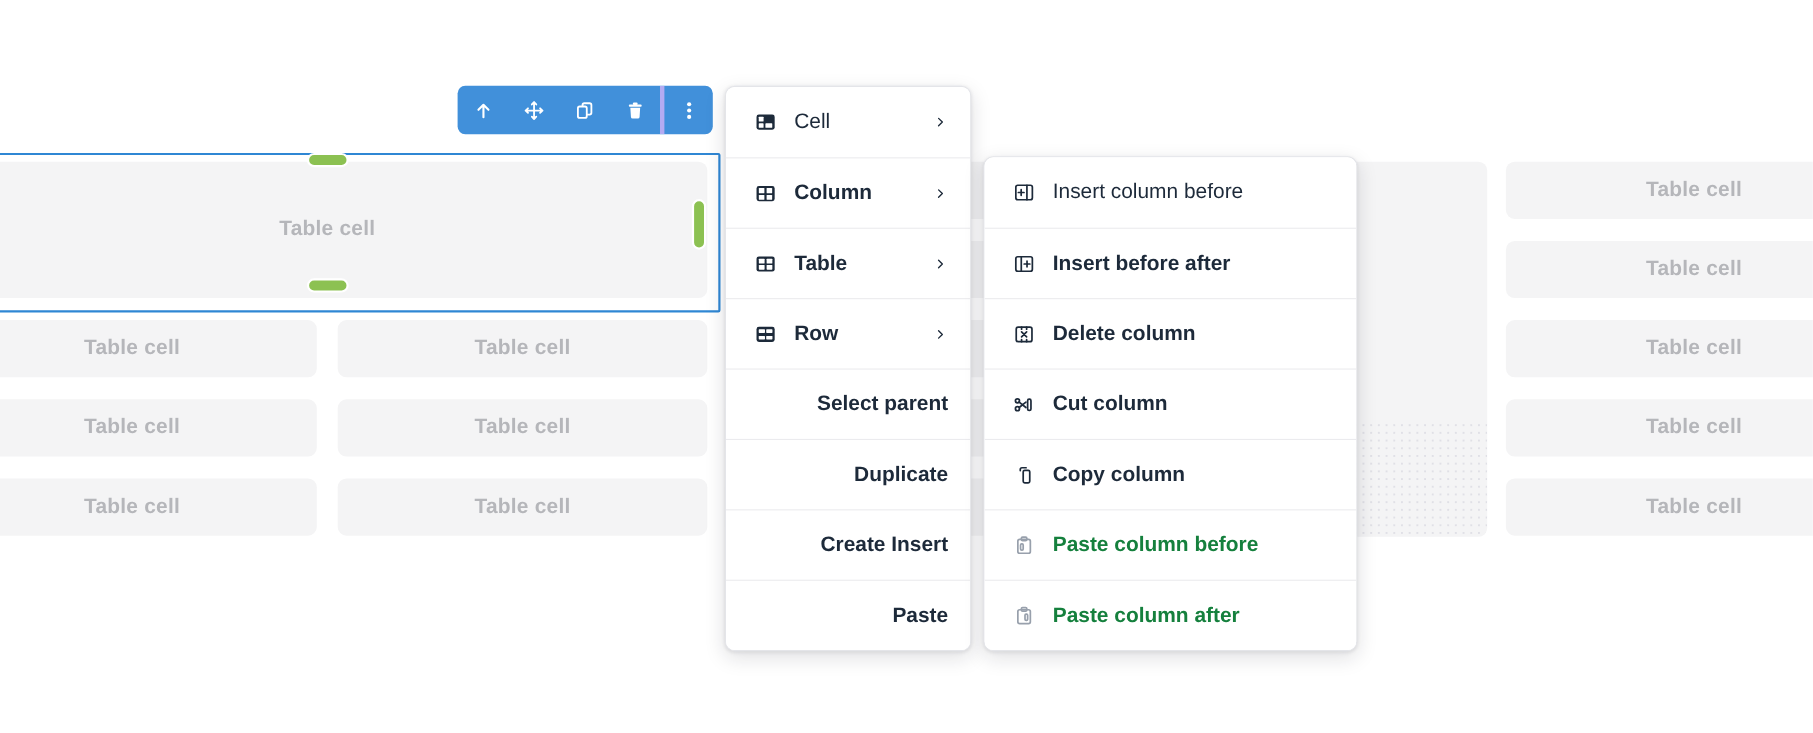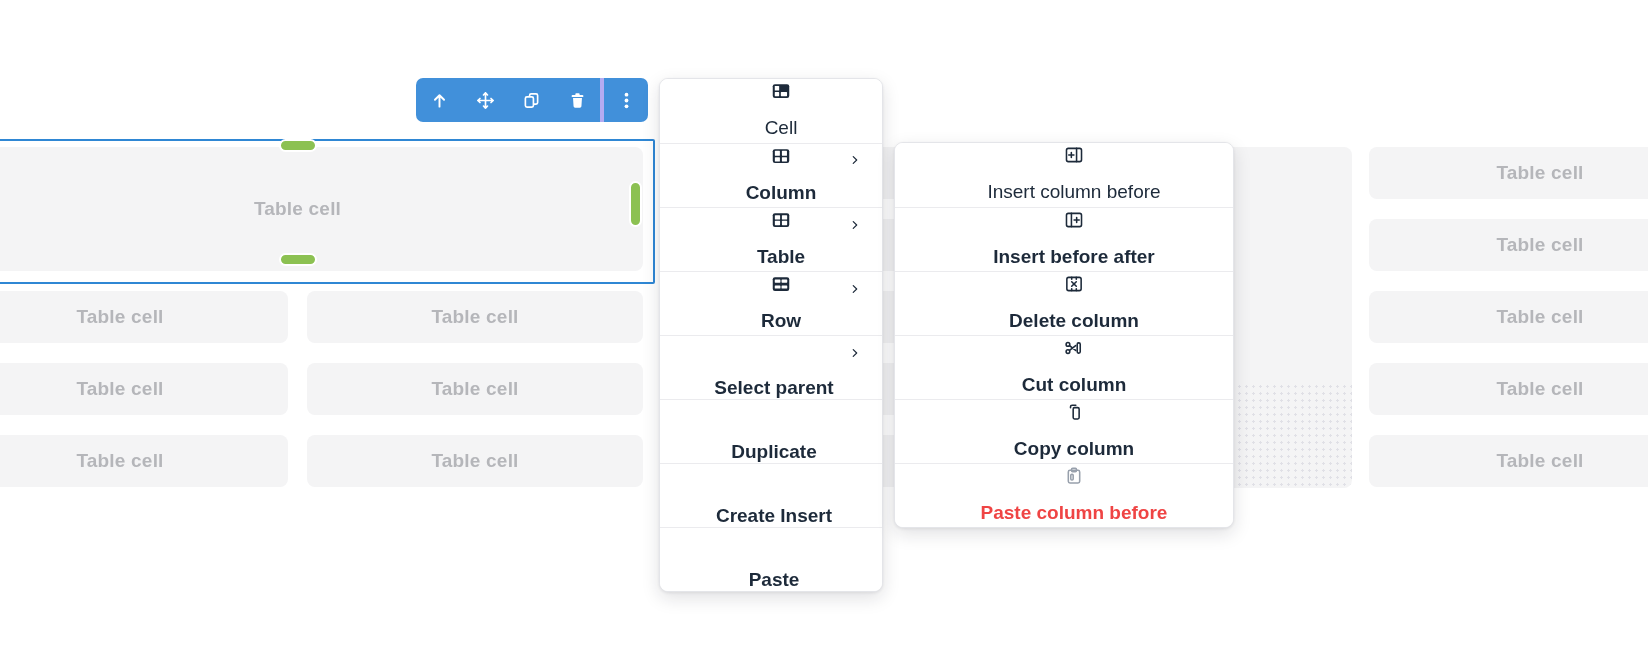--- a/index.html
+++ b/index.html
@@ -44,26 +44,26 @@
   
   .menu{
     position:absolute;background:#ffffff;border:1px solid #e4e5e9;border-radius:9px;
     box-shadow:0 6px 18px rgba(20,24,40,.13),0 1px 3px rgba(20,24,40,.08);
     overflow:hidden;
   }
   #context-menu{left:659px;top:78px;width:222px;z-index:6;}
   #submenu{left:894px;top:142px;width:338px;z-index:7;}
   .menu-item{
     height:64px;display:flex;align-items:center;gap:14px;
-    padding:0 20px 0 40px;font-size:19px;color:#1d2a3a;cursor:pointer;
-    box-sizing:border-box;background:#fff;flex-direction:column;
+    padding:0 20px 0 24px;font-size:19px;color:#1d2a3a;cursor:pointer;
+    box-sizing:border-box;background:#fff;
   }
   .menu-item + .menu-item{border-top:1px solid #ebebee;font-weight:bold;}
   .menu-item.no-icon{padding-left:26px;justify-content:flex-end;}
-  .menu-item.disabled{color:#ef4444;cursor:default;text-align:center;}
+  .menu-item.disabled{color:#15803d;cursor:default;text-align:center;}
   .icon-box{width:24px;height:24px;display:flex;align-items:center;justify-content:center;flex:none;}
   .chevron{margin-left:auto;display:flex;align-items:center;}
 </style>
 </head>
 <body>
 
 <div id="cells-layer">
     <div class="cell" style="left: -48px; top: 291px; width: 336px; height: 52px;">
       <span class="cell-label">Table cell</span>
     </div>
@@ -314,13 +314,25 @@
         <svg width="22" height="22" viewBox="0 0 24 24" fill="none" xmlns="http://www.w3.org/2000/svg">
           <g stroke="#98a0ac" stroke-width="1.7" stroke-linecap="round" stroke-linejoin="round" fill="none">
             <rect x="5.8" y="5.8" width="12.4" height="13.8" rx="1.8"></rect>
             <rect x="9.3" y="3.6" width="5.4" height="3.6" rx="1.2"></rect>
             <rect x="8.5" y="10.2" width="2.6" height="6.2" rx="1.1"></rect>
           </g>
         </svg>
       </span>
       <span>Paste column before</span>
     </div>
+    <div class="menu-item disabled">
+      <span class="icon-box">
+        <svg width="22" height="22" viewBox="0 0 24 24" fill="none" xmlns="http://www.w3.org/2000/svg">
+          <g stroke="#98a0ac" stroke-width="1.7" stroke-linecap="round" stroke-linejoin="round" fill="none">
+            <rect x="5.8" y="5.8" width="12.4" height="13.8" rx="1.8"></rect>
+            <rect x="9.3" y="3.6" width="5.4" height="3.6" rx="1.2"></rect>
+            <rect x="12.9" y="10.2" width="2.6" height="6.2" rx="1.1"></rect>
+          </g>
+        </svg>
+      </span>
+      <span>Paste column after</span>
+    </div>
   </div>
 
 </body></html>

